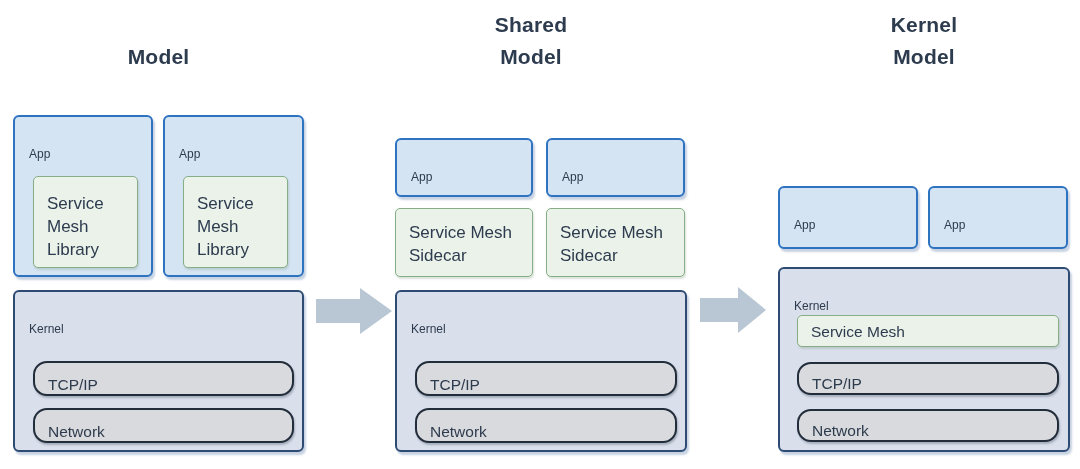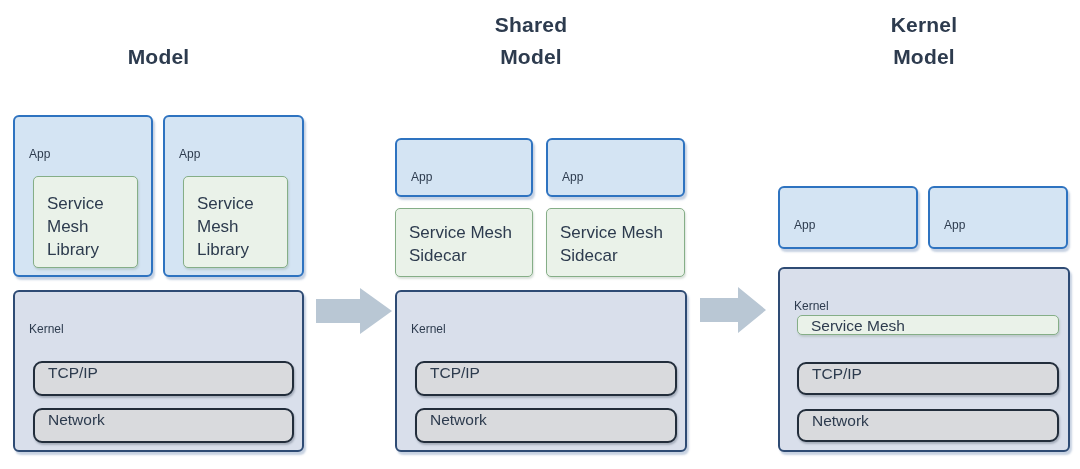--- a/index.html
+++ b/index.html
@@ -30,22 +30,22 @@
   .kernel{
     background:var(--kernel-fill);border:2px solid var(--kernel-border);
     box-shadow:2px 3px 2px rgba(130,155,190,.45);
   }
   .mesh{
     background:var(--mesh-fill);border:1.5px solid var(--mesh-border);
     border-radius:5px;box-shadow:1px 2px 2px rgba(110,140,115,.25);
   }
   .sub{
     background:var(--sub-fill);border:2px solid var(--sub-border);
-    border-radius:9px;box-shadow:1px 2px 2px rgba(45,58,78,.3);
-    display:flex;align-items:flex-start;padding-left:13px;
+    border-radius:14px;box-shadow:1px 2px 2px rgba(45,58,78,.3);
+    display:flex;align-items:flex-end;padding-left:13px;
   }
   .meshbar{display:flex;align-items:center;padding-left:13px;}
   .lbl{
     position:absolute;left:14px;top:28px;
     font-size:12px;font-weight:500;color:var(--text);line-height:19px;
   }
   .txt{font-size:15.5px;font-weight:500;color:var(--text);line-height:19px;}
   .wraptxt{
     position:absolute;left:13px;right:10px;
     font-size:17px;font-weight:500;color:var(--text);line-height:23px;
@@ -124,21 +124,21 @@
   </svg>
 
   <div class="box app" style="left:778px;top:186px;width:140px;height:63px;">
     <span class="lbl">App</span>
   </div>
   <div class="box app" style="left:928px;top:186px;width:140px;height:63px;">
     <span class="lbl">App</span>
   </div>
   <div class="box kernel" style="left:778px;top:267px;width:292px;height:185px;">
     <span class="lbl">Kernel</span>
-    <div class="box mesh meshbar" style="left:17px;top:46px;width:262px;height:20px;">
+    <div class="box mesh meshbar" style="left:17px;top:46px;width:262px;height:32px;">
       <span class="txt">Service Mesh</span>
     </div>
     <div class="box sub" style="left:17px;top:93px;width:262px;height:33px;">
       <span class="txt">TCP/IP</span>
     </div>
     <div class="box sub" style="left:17px;top:140px;width:262px;height:33px;">
       <span class="txt">Network</span>
     </div>
   </div>
 

